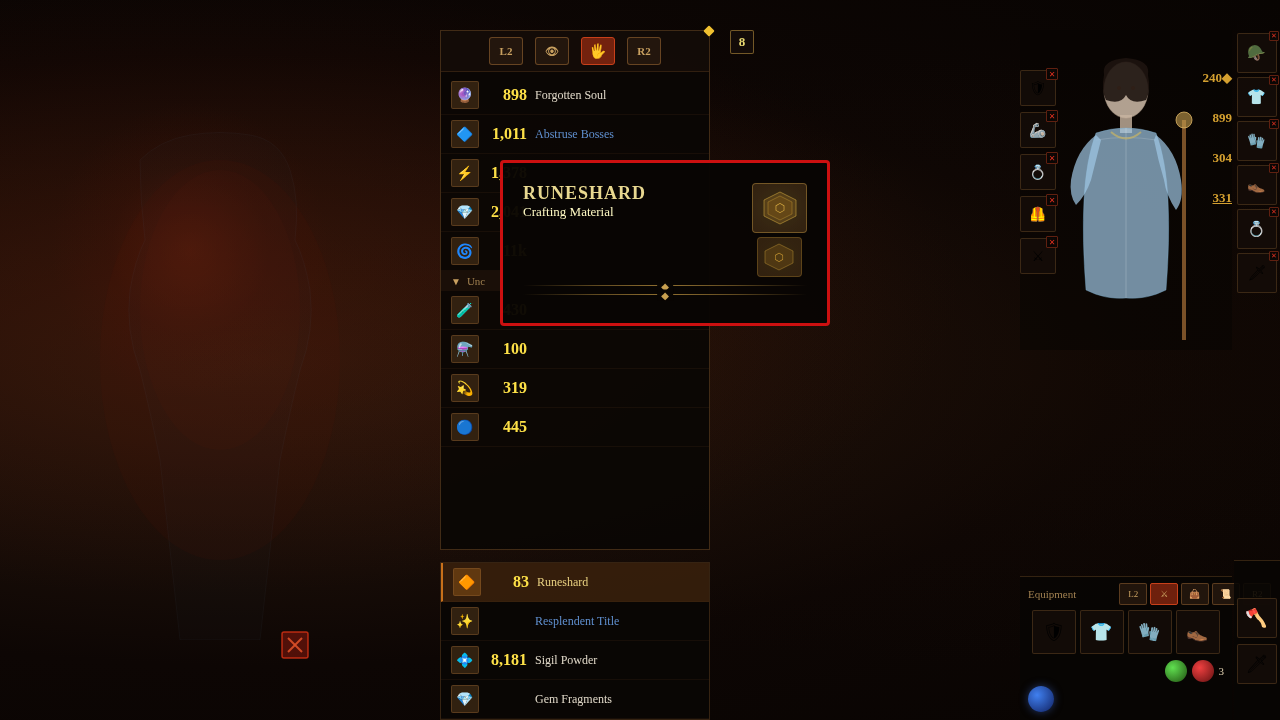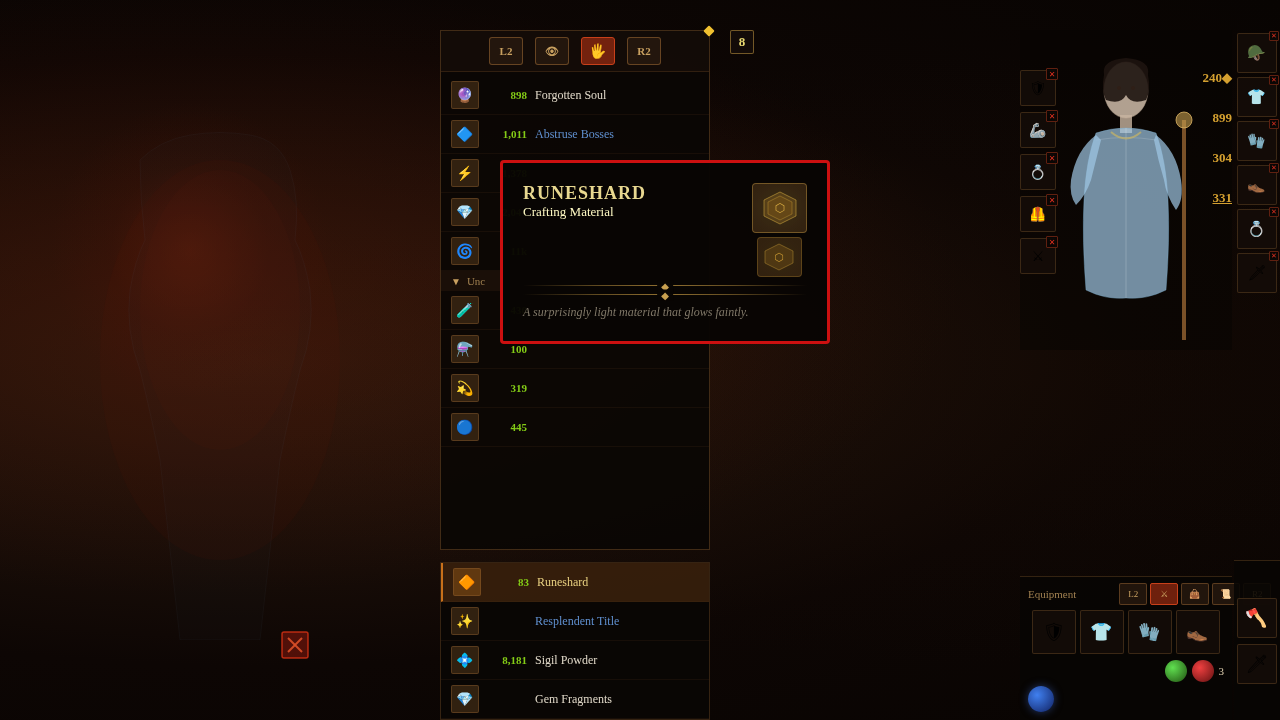--- a/index.html
+++ b/index.html
@@ -105,22 +105,22 @@
       border: 1px solid rgba(150,100,50,0.4);
       border-radius: 2px;
       display: flex;
       align-items: center;
       justify-content: center;
       font-size: 14px;
       flex-shrink: 0;
     }
 
     .item-count {
-      color: #84cc16;
-      font-size: 11px;
+      color: #fde047;
+      font-size: 16px;
       font-weight: bold;
       min-width: 40px;
       text-align: right;
     }
 
     .item-name {
       color: #c8c0b0;
       font-size: 12px;
     }
 
@@ -456,21 +456,20 @@
         </svg>
       </div>
     </div>
   </div>
 
   <div class="tooltip-divider"></div>
 
 
   <div class="tooltip-divider"></div>
 
-  <div class="tooltip-flavor">A surprisingly light material that glows faintly.</div>
 </div>
 
 <div style="position:absolute;right:48px;top:30px;width:212px;">
 
 
   <div style="position:relative;height:320px;background:rgba(5,3,2,0.5);display:flex;align-items:center;justify-content:center;">
     <svg width="180" height="300" viewBox="0 0 180 300">
 
       <defs>
         <radialGradient id="charGrad" cx="50%" cy="30%" r="60%">

